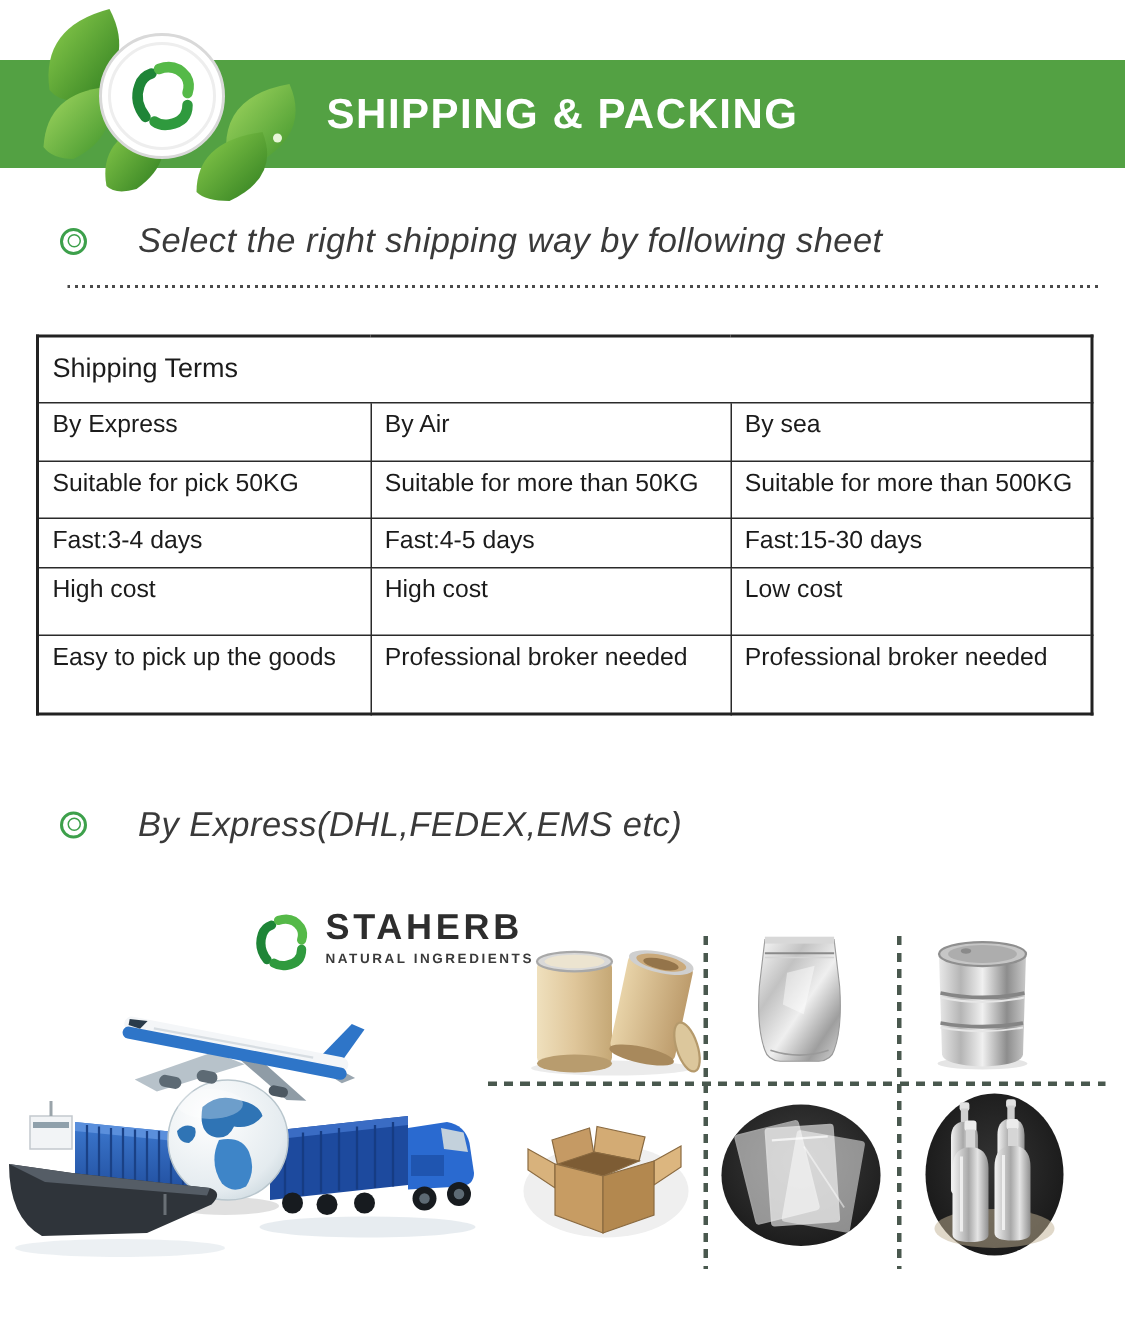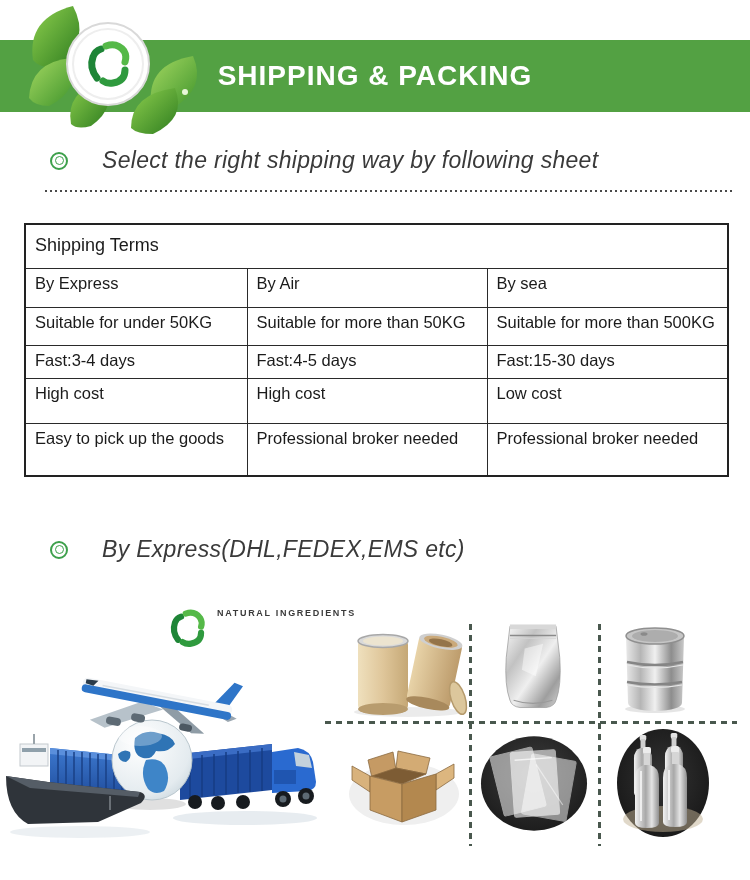--- a/index.html
+++ b/index.html
@@ -7,21 +7,21 @@
         font-family:"Liberation Sans",sans-serif;color:#1c1c1c;}
 
   
   .banner{position:absolute;left:0;top:40px;width:750px;height:72px;background:#53a143;
           display:flex;align-items:center;justify-content:center;z-index:1;}
   .banner-title{color:#ffffff;font-size:28px;font-weight:bold;letter-spacing:1px;}
 
   .leaf-logo{position:absolute;left:25px;top:0;z-index:2;}
 
   
-  .sec{position:absolute;left:50px;display:flex;align-items:center;z-index:1;}
+  .sec{position:absolute;left:40px;display:flex;align-items:center;z-index:1;}
   .sec1{top:147px;}
   .sec2{top:536px;}
   .bullet{width:14px;height:14px;border:2px solid #3da04b;border-radius:50%;
           display:flex;align-items:center;justify-content:center;margin-right:34px;flex:none;}
   .bullet-inner{width:7px;height:7px;border:1.5px solid #3da04b;border-radius:50%;}
   .h-italic{font-size:23px;font-style:italic;color:#3a3a3a;letter-spacing:0.3px;}
 
   .dotline{position:absolute;left:45px;top:190px;width:688px;height:2px;
            background:repeating-linear-gradient(to right,#4a4a4a 0 2px,transparent 2px 5px);}
 
@@ -114,21 +114,21 @@
           <th colspan="3">Shipping Terms</th>
         </tr>
     </thead>
     <tbody>
       <tr class="r1">
         <td>By Express</td>
         <td>By Air</td>
         <td>By sea</td>
       </tr>
       <tr class="r2">
-        <td>Suitable for under 50KG</td>
+        <td>Suitable for pick 50KG</td>
         <td>Suitable for more than 50KG</td>
         <td>Suitable for more than 500KG</td>
       </tr>
       <tr class="r3">
         <td>Fast:3-4 days</td>
         <td>Fast:4-5 days</td>
         <td>Fast:15-30 days</td>
       </tr>
       <tr class="r4">
         <td>High cost</td>
@@ -150,20 +150,21 @@
     <span class="h-italic">By Express(DHL,FEDEX,EMS etc)</span>
   </div>
 
   <div class="brand">
     <svg width="40" height="46" viewBox="0 0 52 52">
       <path d="M13,40 Q5,30 9,18 Q11,12 17,10" stroke="#1e8537" stroke-width="8" fill="none" stroke-linecap="round"></path>
       <path d="M23,6 Q35,2 42,12 Q45,17 43,23" stroke="#55b948" stroke-width="8" fill="none" stroke-linecap="round"></path>
       <path d="M43,31 Q43,43 30,45 Q24,46 19,43" stroke="#2f9a3e" stroke-width="8" fill="none" stroke-linecap="round"></path>
     </svg>
     <div class="brand-text">
+      <div class="brand-name">STAHERB</div>
       <div class="brand-tag">NATURAL INGREDIENTS</div>
     </div>
   </div>
 
   <svg class="collage" width="335" height="212" viewBox="0 0 335 212">
     <defs>
       <radialGradient id="gGlobe" cx="0.35" cy="0.3" r="0.9">
         <stop offset="0" stop-color="#ffffff"></stop>
           <stop offset="0.7" stop-color="#e4ebef"></stop>
           <stop offset="1" stop-color="#bfced6"></stop>

